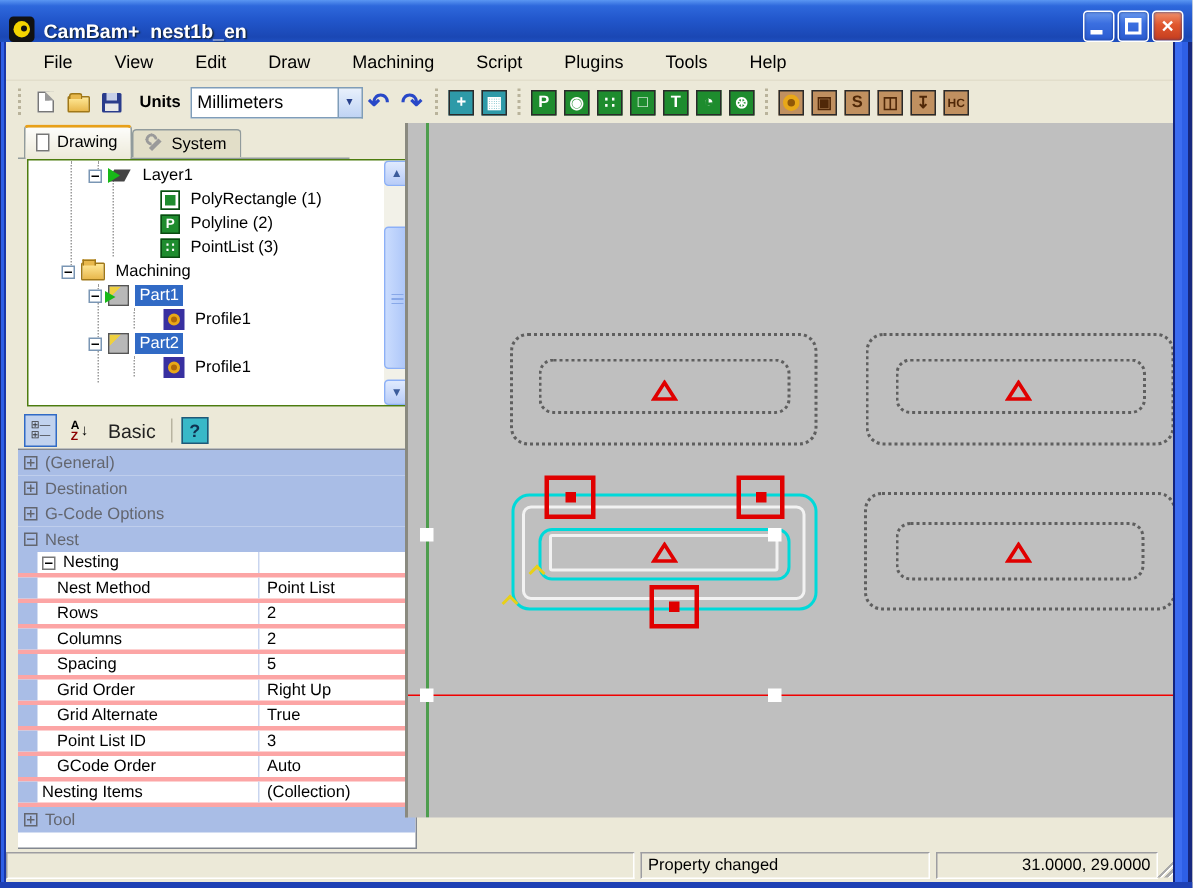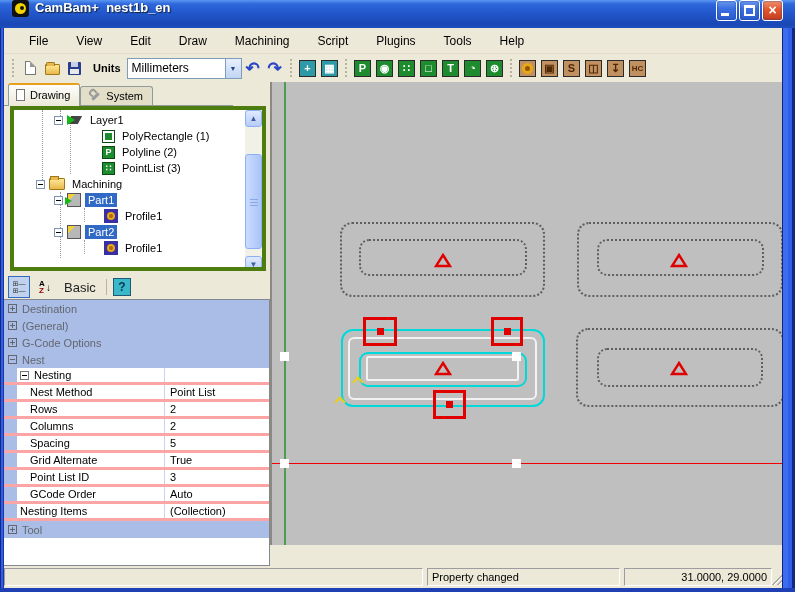--- a/index.html
+++ b/index.html
@@ -4,21 +4,21 @@
 <style>
   * { margin:0; padding:0; box-sizing:border-box; }
   html,body { width:795px; height:592px; }
   body { font-family:"Liberation Sans", sans-serif; font-size:11px; color:#000; }
   .abs { position:absolute; }
   #window { position:relative; width:795px; height:592px; background:#ECE9D8; overflow:hidden; }
 
   
   #titlebar { left:0; top:0; width:795px; height:28px;
     background:linear-gradient(180deg,#5A96F2 0%,#2E68DC 14%,#2257CC 46%,#1A47B4 88%,#1E4FC0 100%);
-    display:flex; align-items:flex-start; padding:0 12px; }
+    display:flex; align-items:flex-end; padding:0 6px; }
   .app-logo { width:17px; height:17px; background:#111; border-radius:3px; position:relative; margin-right:6px; flex:none; }
   .app-logo::before { content:""; position:absolute; left:3px; top:3px; width:11px; height:11px;
     border-radius:50%; background:#F4D400; }
   .app-logo::after { content:""; position:absolute; left:8px; top:6px; width:4px; height:4px;
     border-radius:50%; background:#111; }
   .title-text { color:#fff; font-weight:bold; font-size:13px; white-space:pre;
     text-shadow:1px 1px 1px #123; }
   .win-btns { margin-left:auto; display:flex; gap:2px; }
   .win-btn { width:21px; height:21px; border-radius:3px; border:1px solid #fff;
     background:linear-gradient(180deg,#6A99EE 0%,#3B6FE0 40%,#2A5BD0 100%);
@@ -62,31 +62,31 @@
     display:flex; align-items:center; justify-content:center; }
   .arrow-txt { font-size:17px; font-weight:bold; color:#2848C8; line-height:1; }
   .sq-icon { width:17px; height:17px; display:flex; align-items:center; justify-content:center;
     color:#fff; font-size:11px; font-weight:bold; border:1px solid #2a2a2a; }
   .teal { background:#2E9AA8; }
   .green { background:#1E8C2E; }
   .brown { background:#C09060; color:#502808; }
   .gold-ring { width:11px; height:11px; border:3px solid #E8A818; border-radius:50%; background:#905808; }
 
   
-  #leftpanel { left:4px; top:82px; width:229px; height:484px; background:#ECE9D8; }
+  #leftpanel { left:4px; top:82px; width:229px; height:484px; background:#ECE9D8;padding-left:8px; }
   #tabstrip { height:24px; display:flex; align-items:flex-end; padding-left:4px; border-bottom:1px solid #919B9C; }
   .tab { display:flex; align-items:center; gap:5px; border:1px solid #919B9C; border-bottom:none;
     border-radius:3px 3px 0 0; padding:3px 9px 4px 7px; background:#E2DEC8; height:19px; }
   .tab.active { background:linear-gradient(180deg,#FDFDFB,#ECE9D8); height:23px; border-top:2px solid #E8A018; margin-bottom:-1px; }
   .tab-page { width:9px; height:12px; background:#fff; border:1px solid #777; }
   .wrench { width:13px; height:13px; position:relative; }
   .wrench::before { content:""; position:absolute; left:6px; top:3px; width:3px; height:9px; background:#9A9A9A; transform:rotate(45deg); }
   .wrench::after { content:""; position:absolute; left:1px; top:0px; width:4px; height:4px; border:2px solid #9A9A9A; border-radius:50%; transform:rotate(45deg); border-right-color:transparent; }
 
-  #treebox { margin:0 2px 0 6px; width:256px; height:165px; background:#fff; border:4px solid #4d7c0f; position:relative; overflow:hidden; }
+  #treebox { margin:0 2px 0 6px; width:256px; height:165px; background:#fff; border:1px solid #4d7c0f; position:relative; overflow:hidden; }
   .trow { position:absolute; height:16px; display:flex; align-items:center; font-size:11px; }
   .texp { width:9px; height:9px; border:1px solid #7A96B4; background:#fff; position:relative; flex:none; }
   .texp::before { content:""; position:absolute; left:1px; top:3px; width:5px; height:1px; background:#000; }
   .tico { flex:none; margin:0 4px; }
   .tlabel { padding:1px 3px; white-space:nowrap; }
   .tlabel.sel { background:#316AC5; color:#fff; }
   .ico-layer { width:16px; height:11px; position:relative; }
   .ico-layer::before { content:""; position:absolute; left:2px; top:1px; width:11px; height:8px; background:#444; transform:skewX(-28deg); }
   .ico-layer::after { content:""; position:absolute; left:0; top:0; border-left:8px solid #18B818; border-top:5px solid transparent; border-bottom:5px solid transparent; }
   .ico-grect { width:13px; height:13px; background:#1E8C2E; border:1px solid #0A4A12; box-shadow:inset 0 0 0 2px #fff; }
@@ -358,25 +358,25 @@
         </span>
       </div>
       <span class="basic-label">Basic</span>
       <span class="pb-sep"></span>
       <div class="help-btn">?</div>
     </div>
 
     <div id="pgrid">
       <div class="pcat">
         <span class="pexp plus"></span>
-        <span>Destination</span>
+        <span>(General)</span>
       </div>
       <div class="pcat">
         <span class="pexp plus"></span>
-        <span>(General)</span>
+        <span>Destination</span>
       </div>
       <div class="pcat">
         <span class="pexp plus"></span>
         <span>G-Code Options</span>
       </div>
       <div class="pcat">
         <span class="pexp"></span>
         <span>Nest</span>
       </div>
 
@@ -400,20 +400,25 @@
       </div>
       <div class="prow">
         <span class="pstrip"></span>
         <span class="pname">Columns</span>
         <span class="pval">2</span>
       </div>
       <div class="prow">
         <span class="pstrip"></span>
         <span class="pname">Spacing</span>
         <span class="pval">5</span>
+      </div>
+      <div class="prow">
+        <span class="pstrip"></span>
+        <span class="pname">Grid Order</span>
+        <span class="pval">Right Up</span>
       </div>
       <div class="prow">
         <span class="pstrip"></span>
         <span class="pname">Grid Alternate</span>
         <span class="pval">True</span>
       </div>
       <div class="prow">
         <span class="pstrip"></span>
         <span class="pname">Point List ID</span>
         <span class="pval">3</span>

